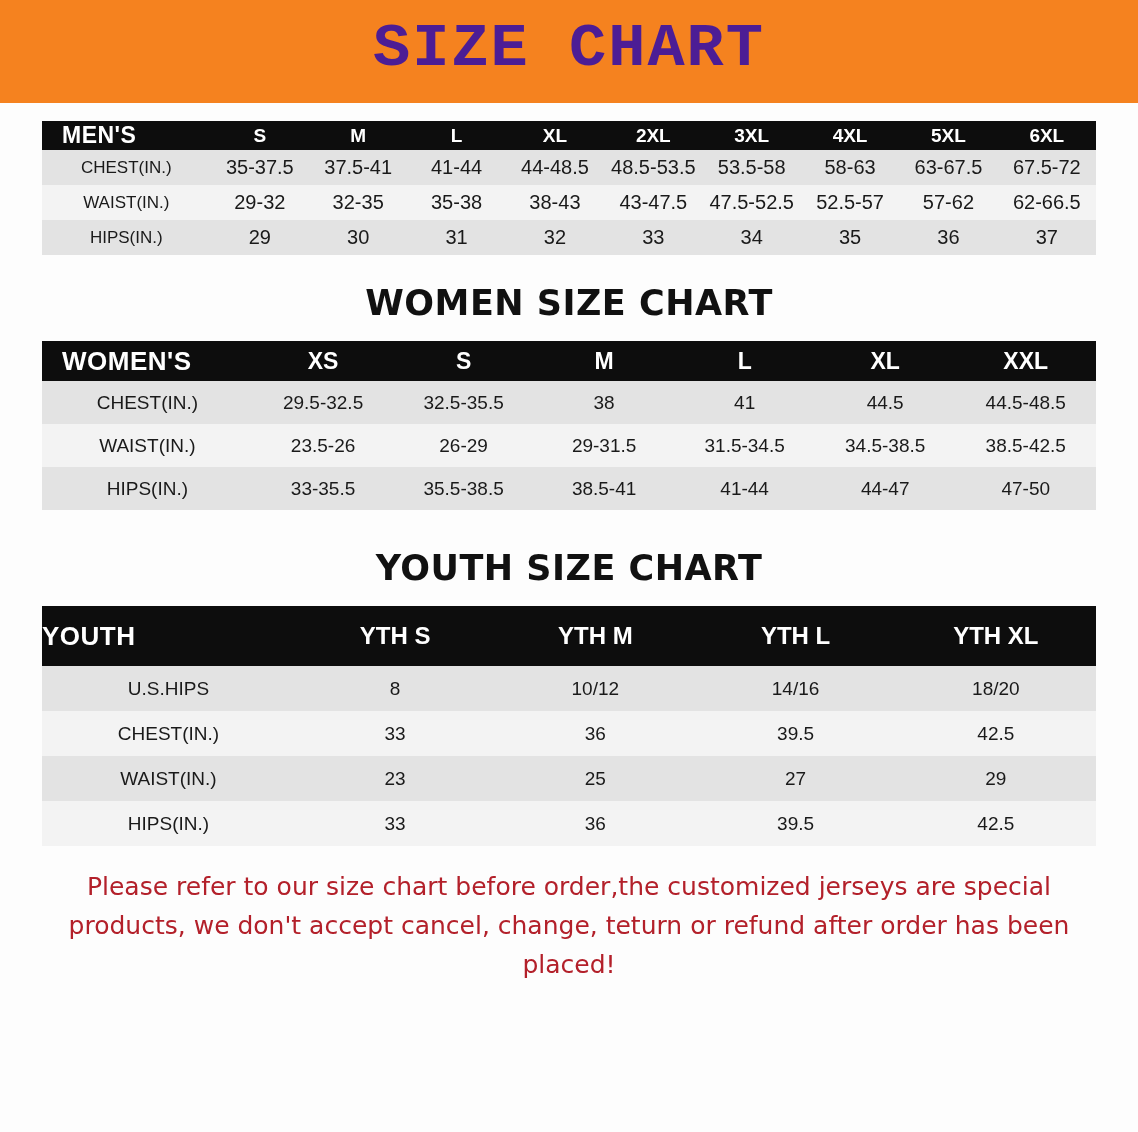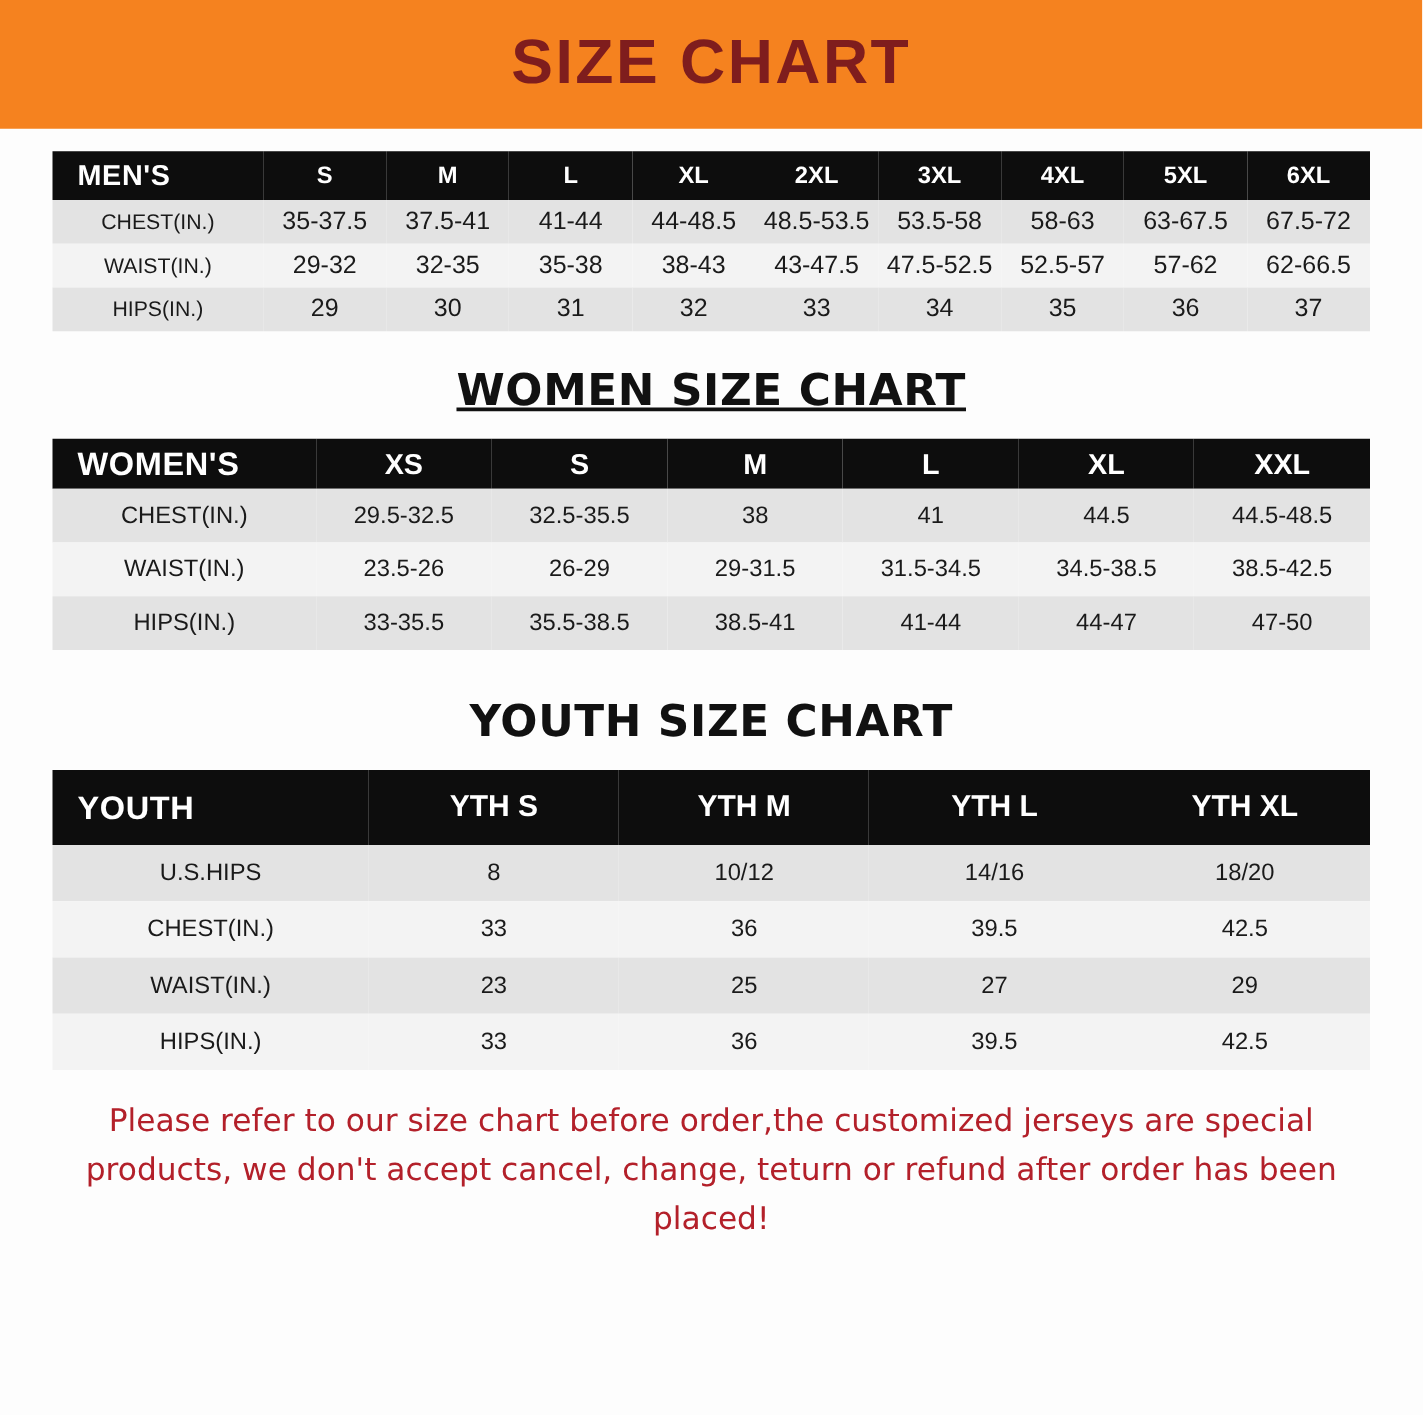--- a/index.html
+++ b/index.html
@@ -20,40 +20,40 @@
   
   .banner {
     width: 100%;
     height: 103px;
     background: #f5821f;
     display: flex;
     align-items: center;
     justify-content: center;
   }
   .banner-title {
-    font-family: Liberation Sans, sans-serif;
+    font-family: Liberation Mono, monospace;
     font-weight: bold;
-    font-size: 50px;
+    font-size: 62px;
     letter-spacing: 2px;
-    color: #7f1d1d;
+    color: #4c1d95;
     line-height: 1;
     padding-bottom: 6px;
   }
 
   
   .section-heading {
     text-align: center;
     font-family: "DejaVu Sans", sans-serif;
     font-weight: bold;
     font-size: 35px;
     color: #111111;
     letter-spacing: 0.5px;
   }
   .h-man   { margin-top: 22px; }
-  .h-women { margin-top: 28px; text-decoration: underline; }
+  .h-women { margin-top: 28px; }
   .h-youth { margin-top: 38px; }
 
   
   .table-wrap {
     margin: 0 auto;
     width: 1054px;
   }
   table {
     width: 100%;
     border-collapse: collapse;
@@ -70,21 +70,21 @@
     text-align: center;
     color: #1a1a1a;
     white-space: nowrap;
   }
   .rowA td { background: #e3e3e3; }
   .rowB td { background: #f3f3f3; text-align: center; }
   .label-cell { text-align: center !important; }
 
   
   #men-table { margin-top: 18px; }
-  #men-table thead td { height: 39px; font-size: 19px; }
+  #men-table thead td { height: 29px; font-size: 19px; }
   #men-table thead td.first {
     text-align: left;
     padding-left: 20px;
     font-size: 23px;
     letter-spacing: 0.5px;
   }
   #men-table tbody td { height: 35px; font-size: 20px; }
   #men-table tbody td.first { font-size: 17px; }
 
   
@@ -96,21 +96,20 @@
     font-size: 26px;
     letter-spacing: 0.5px;
   }
   #women-table tbody td { height: 43px; font-size: 19px; }
 
   
   #youth-table { margin-top: 18px; }
   #youth-table thead td { height: 60px; font-size: 24px; }
   #youth-table thead td.first {
     text-align: left;
-    padding-left: 20px;
     font-size: 26px;
     letter-spacing: 0.5px;
   }
   #youth-table tbody td { height: 45px; font-size: 19px; }
 
   
   .note {
     margin: 22px auto 0 auto;
     width: 1050px;
     text-align: center;

